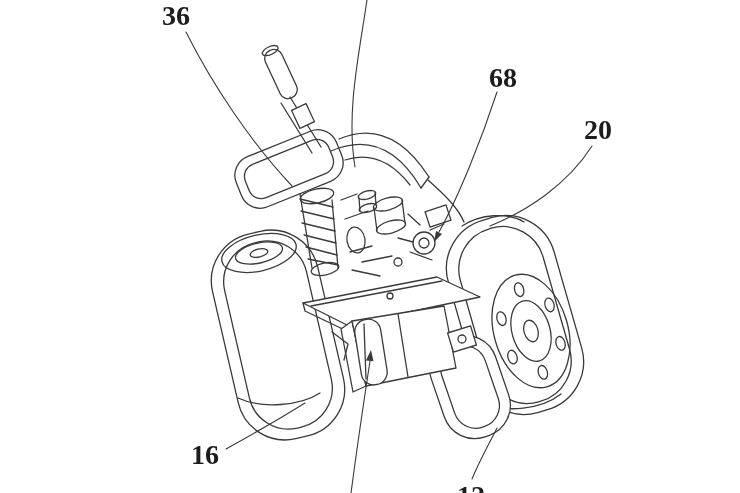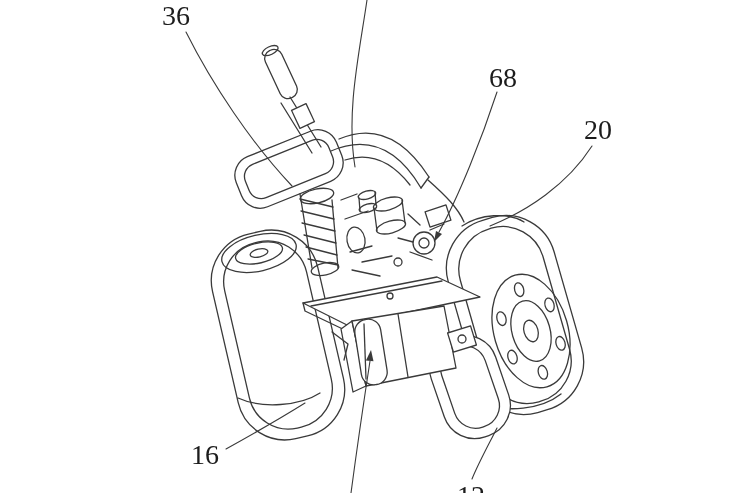--- a/index.html
+++ b/index.html
@@ -2,20 +2,21 @@
 <html><head>
 <meta charset="utf-8">
 <style>
   html, body { margin: 0; padding: 0; background: #ffffff; }
   .stage {
     position: relative;
     width: 740px;
     height: 493px;
     background: #ffffff;
     overflow: hidden;
+    font-weight: bold;
   }
   .stage svg { display: block; }
   .ref-num {
     font-family: "Liberation Serif", "DejaVu Serif", serif;
     font-size: 28px;
   }
 </style>
 </head>
 <body>
 

